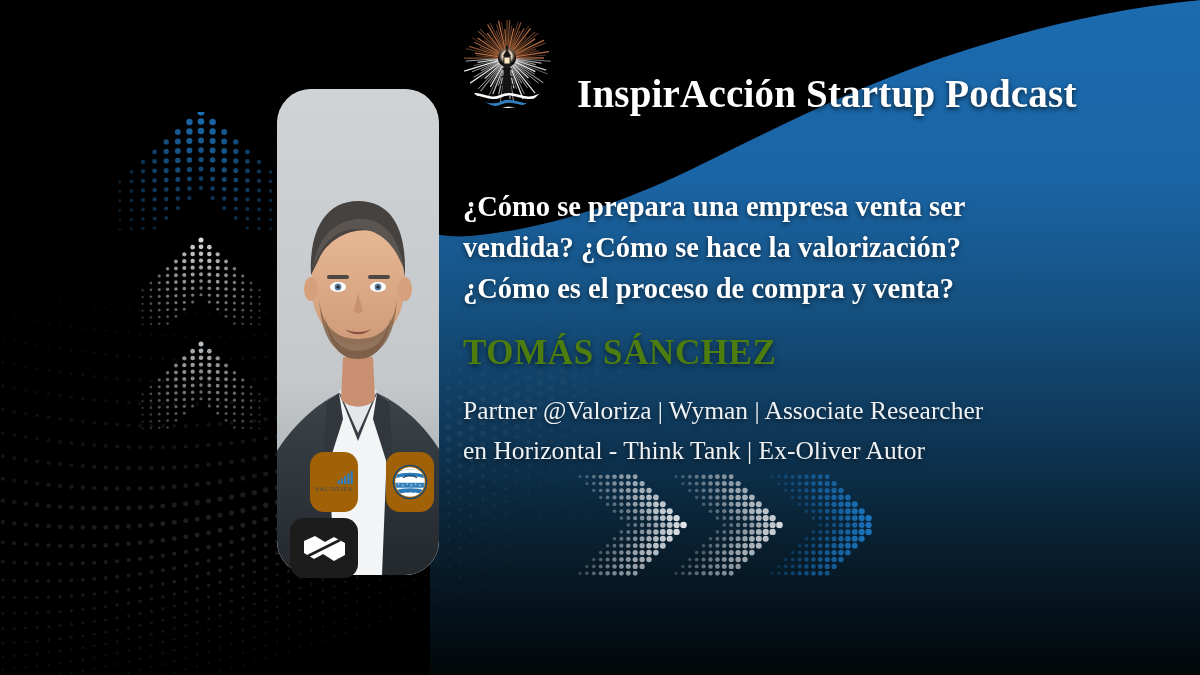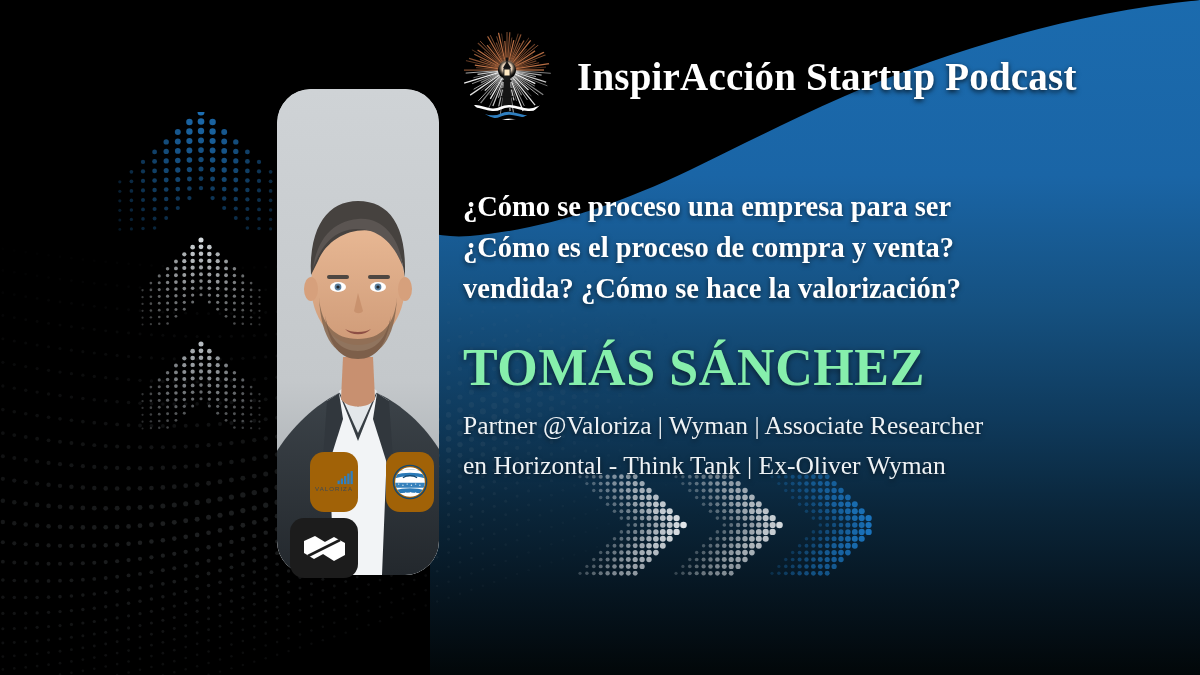--- a/index.html
+++ b/index.html
@@ -21,22 +21,22 @@
 
   
   .mesh { position:absolute; left:-40px; bottom:-60px; width:740px; height:560px; opacity:.55; }
 
   
   .chev-up-group { position:absolute; left:106px; top:112px; width:190px; height:346px; }
   .chev-right-group { position:absolute; left:572px; top:468px; width:300px; height:114px; }
 
   
   .brand {
-    position:absolute; left:455px; top:24px;
-    display:flex; align-items:center; gap:18px; z-index:30;
+    position:absolute; left:455px; top:12px;
+    display:flex; align-items:flex-end; gap:18px; z-index:30;
   }
   .brand-mark { width:104px; height:104px; flex:0 0 104px; }
   .brand-title {
     font-family:"Liberation Serif", serif;
     font-weight:bold; font-size:39px; color:#ffffff;
     letter-spacing:.2px; white-space:nowrap;
     text-shadow:0 2px 5px rgba(0,0,0,.75);
   }
 
   
@@ -62,22 +62,22 @@
   
   .content { position:absolute; left:463px; top:186px; width:640px; z-index:30; }
 
   .episode-question {
     font-family:"Liberation Serif", serif;
     font-weight:bold; font-size:28.5px; line-height:41px;
     color:#ffffff; text-shadow:0 2px 5px rgba(0,0,0,.55);
   }
   .guest-name {
     font-family:"Liberation Serif", serif;
-    font-weight:bold; font-size:52px; line-height:52px;
-    color:#86efac; letter-spacing:.6px; margin-top:33px;
+    font-weight:bold; font-size:35px; line-height:52px;
+    color:#4d7c0f; letter-spacing:.6px; margin-top:18px;
     text-shadow:0 2px 6px rgba(0,0,0,.6);
   }
   .guest-role {
     font-family:"Liberation Serif", serif;
     font-weight:normal; font-size:25.5px; line-height:40px;
     color:#eef2f5; margin-top:12px;
     text-shadow:0 2px 5px rgba(0,0,0,.6);
   }
 </style>
 </head>
@@ -2828,24 +2828,24 @@
           <path d="M10,91 C22,85 34,97 46,91 C58,85 70,97 82,91 C88,88 94,89 98,91" stroke="#2f7fc0" stroke-width="2.8"></path>
           <path d="M12,97.5 C24,91.5 34,103 46,97.5 C58,92 70,103 82,97.5 C88,95 92,95.5 96,97.5" stroke="#ffffff" stroke-width="2.2"></path>
         </g>
       </g>
     </svg>
     <div class="brand-title">InspirAcción Startup Podcast</div>
   </div>
 
   <div class="content">
     <div class="episode-question">
-      <div>¿Cómo se proceso una empresa para ser</div>
+      <div>¿Cómo se prepara una empresa venta ser</div>
+      <div>vendida? ¿Cómo se hace la valorización?</div>
       <div>¿Cómo es el proceso de compra y venta?</div>
-      <div>vendida? ¿Cómo se hace la valorización?</div>
     </div>
     <div class="guest-name">TOMÁS SÁNCHEZ</div>
     <div class="guest-role">
       <div>Partner @Valoriza | Wyman | Associate Researcher</div>
-      <div>en Horizontal - Think Tank | Ex-Oliver Wyman</div>
+      <div>en Horizontal - Think Tank | Ex-Oliver Autor</div>
     </div>
   </div>
 
 </div>
 
 </body></html>

